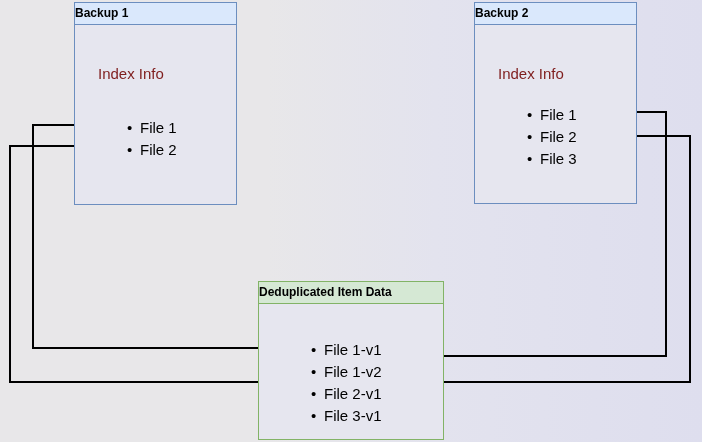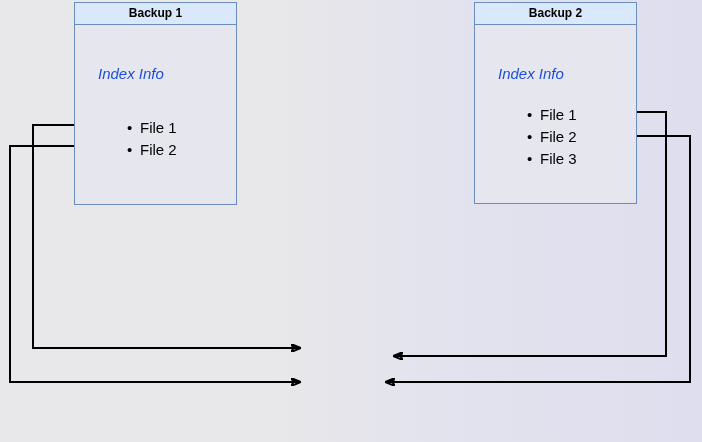--- a/index.html
+++ b/index.html
@@ -33,43 +33,42 @@
     border: 1px solid #6c8ebf;
   }
   .box.green {
     border: 1px solid #82b366;
   }
   .box-header {
     box-sizing: border-box;
     width: 100%;
     height: 22px;
     line-height: 21px;
-    text-align: center;
+    text-align: left;
     font-size: 12px;
     font-weight: bold;
     color: #000000;
   }
   .box.blue > .box-header {
     background: #dae8fc;
     border-bottom: 1px solid #6c8ebf;
   }
   .box.green > .box-header {
     background: #d5e8d4;
     border-bottom: 1px solid #82b366;
   }
   .box-body {
     position: relative;
     width: 100%;
   }
   .index-label {
     position: absolute;
     font-size: 15px;
-    color: #1d4ed8;
+    color: #7f1d1d;
     white-space: nowrap;
-    font-style: italic;
   }
   .file-list {
     position: absolute;
     margin: 0;
     padding: 0 0 0 18px;
     list-style: none;
   }
   .file-list li {
     position: relative;
     font-size: 15px;
@@ -142,14 +141,25 @@
     <div class="box-body">
       <div class="index-label" style="left:23px; top:40px;">Index Info</div>
       <ul class="file-list" style="left:47px; top:79px;">
         <li>File 1</li>
         <li>File 2</li>
         <li>File 3</li>
       </ul>
     </div>
   </div>
 
+  <div class="box green" style="left:258px; top:281px; width:186px; height:159px;">
+    <div class="box-header">Deduplicated Item Data</div>
+    <div class="box-body">
+      <ul class="file-list" style="left:47px; top:35px;">
+        <li>File 1-v1</li>
+        <li>File 1-v2</li>
+        <li>File 2-v1</li>
+        <li>File 3-v1</li>
+      </ul>
+    </div>
+  </div>
 
 </div>
 
 </body></html>

